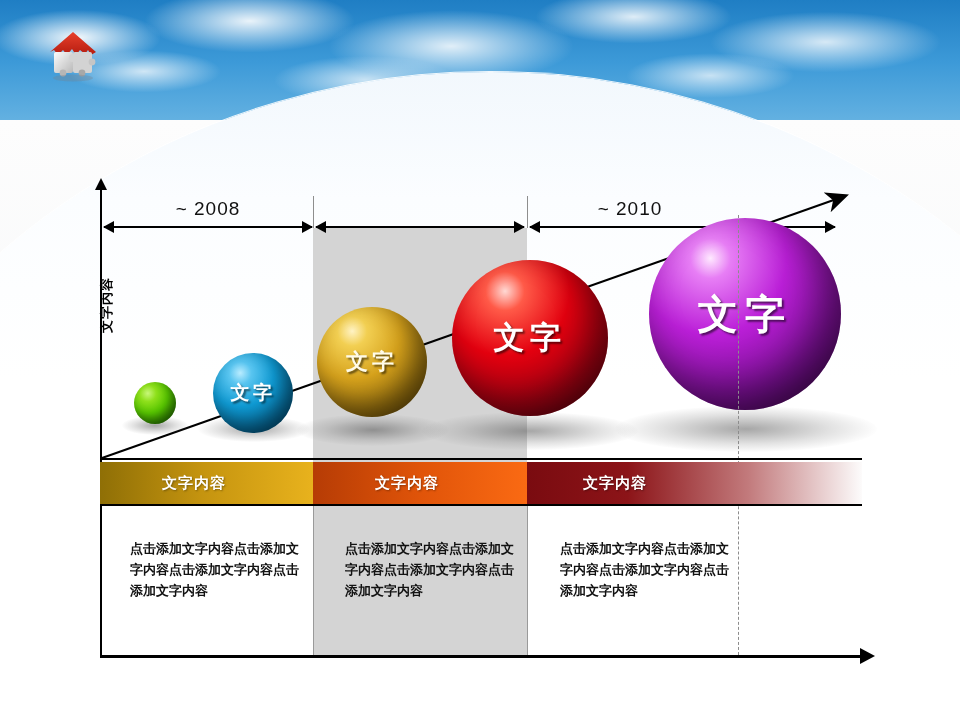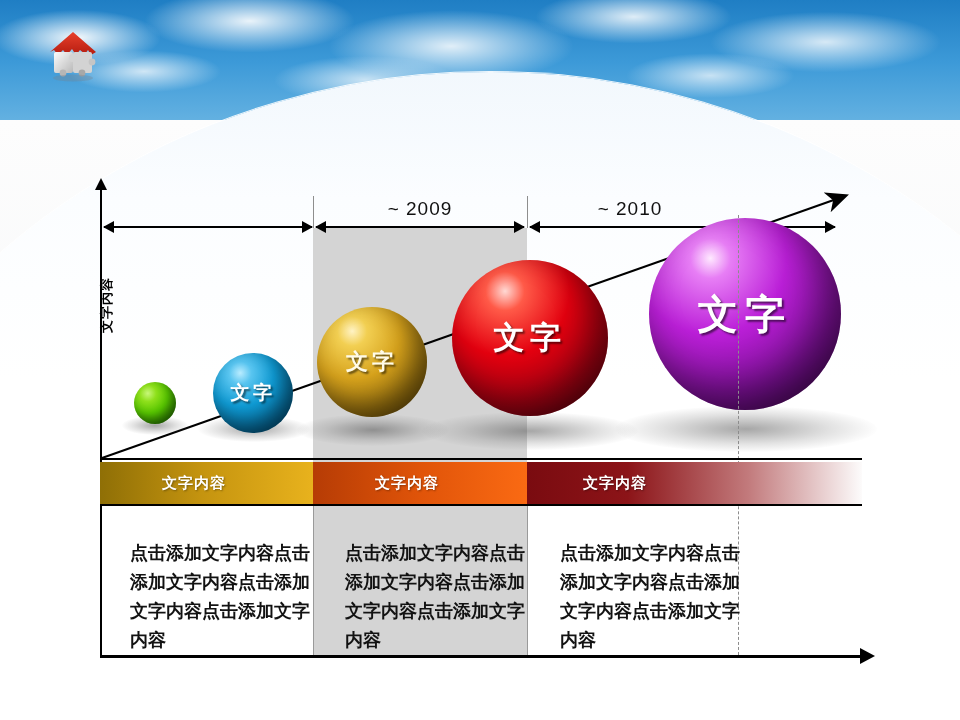--- a/index.html
+++ b/index.html
@@ -167,21 +167,21 @@
     color:#fff;font-size:15px;font-weight:bold;letter-spacing:1px;
     font-family:"DejaVu Sans","Liberation Sans",sans-serif;
     text-shadow:1px 1px 2px rgba(0,0,0,.35);
   }
   .band-top-rule{position:absolute;left:100px;top:458px;width:762px;height:2px;background:#000;}
   .band-bot-rule{position:absolute;left:100px;top:504px;width:762px;height:2px;background:#000;}
 
   
   .body-col{
     position:absolute;top:538px;width:180px;
-    font-size:18px;line-height:1.62;color:#121212;font-weight:bold;
+    font-size:13px;line-height:1.62;color:#121212;font-weight:bold;
     font-family:"DejaVu Sans","Liberation Sans",sans-serif;
   }
   .col-div{position:absolute;top:506px;width:1px;height:149px;background:#9a9a9a;}
 </style>
 </head>
 <body>
 
 <div id="slide">
 
   <div class="bg-sky"></div>
@@ -236,21 +236,21 @@
     <div class="axis-y"></div>
     <div class="axis-y-head"></div>
     <div class="axis-x"></div>
     <div class="axis-x-head"></div>
     <div class="axis-y-label">文字内容</div>
 
     <div class="dim" style="left:104px;width:208px;"></div>
     <div class="dim" style="left:316px;width:208px;"></div>
     <div class="dim" style="left:530px;width:305px;"></div>
 
-    <div class="year-label" style="left:316px;width:208px;">~ 2009</div>
+    <div class="year-label" style="left:104px;width:208px;">~ 2008</div>
     <div class="year-label" style="left:530px;width:200px;text-align:center;">~ 2010</div>
 
     <svg class="trend" viewBox="0 0 760 290">
       <defs>
         <marker id="ah" markerWidth="11" markerHeight="11" refX="9" refY="5" orient="auto">
           <path d="M0,0 L11,5 L0,10 L3,5 Z" fill="#000"></path>
         </marker>
       </defs>
       <line x1="2" y1="278" x2="745" y2="16" stroke="#000" stroke-width="2.1" marker-end="url(#ah)"></line>
     </svg>

